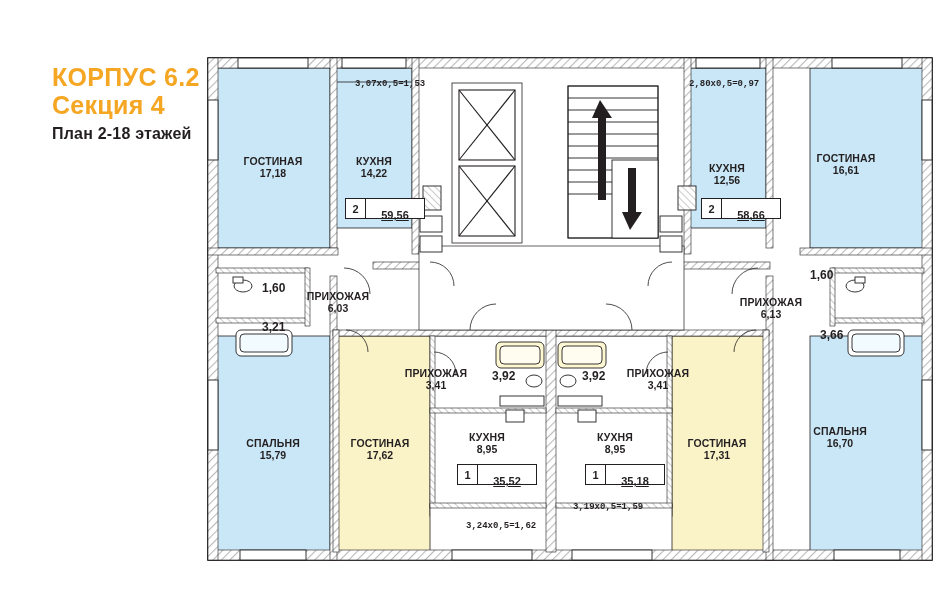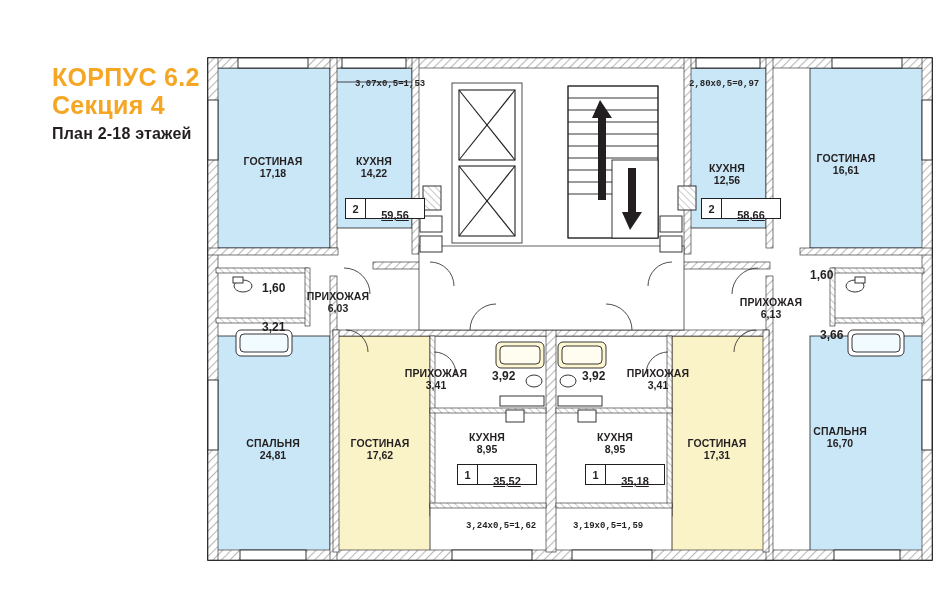--- a/index.html
+++ b/index.html
@@ -244,21 +244,21 @@
 <div class="lbl" style="left:290px;top:290px;width:96px;">
   <div class="nm">ПРИХОЖАЯ</div>
     <div class="ar">6,03</div>
 </div>
 <div class="lbl" style="left:723px;top:296px;width:96px;">
   <div class="nm">ПРИХОЖАЯ</div>
     <div class="ar">6,13</div>
 </div>
 <div class="lbl" style="left:215px;top:437px;width:116px;">
   <div class="nm">СПАЛЬНЯ</div>
-    <div class="ar">24,81</div>
+    <div class="ar">15,79</div>
 </div>
 <div class="lbl" style="left:332px;top:437px;width:96px;">
   <div class="nm">ГОСТИНАЯ</div>
     <div class="ar">17,62</div>
 </div>
 <div class="lbl" style="left:398px;top:367px;width:76px;">
   <div class="nm">ПРИХОЖАЯ</div>
     <div class="ar">3,41</div>
 </div>
 <div class="lbl" style="left:620px;top:367px;width:76px;">
@@ -285,21 +285,21 @@
 <div class="num" style="left:262px;top:281px;">1,60</div>
 <div class="num" style="left:262px;top:320px;">3,21</div>
 <div class="num" style="left:810px;top:268px;">1,60</div>
 <div class="num" style="left:820px;top:328px;">3,66</div>
 <div class="num" style="left:492px;top:369px;">3,92</div>
 <div class="num" style="left:582px;top:369px;">3,92</div>
 
 <div class="dim" style="left:355px;top:79px;">3,07х0,5=1,53</div>
 <div class="dim" style="left:689px;top:79px;">2,80х0,5=0,97</div>
 <div class="dim" style="left:466px;top:521px;">3,24х0,5=1,62</div>
-<div class="dim" style="left:573px;top:521px;">3,19х0,5=1,59</div>
+<div class="dim" style="left:573px;top:502px;">3,19х0,5=1,59</div>
 
 <div class="badge" style="left:345px;top:198px;">
   <div class="rooms">2</div>
   <div class="area">59,56</div>
 </div>
 <div class="badge" style="left:701px;top:198px;">
   <div class="rooms">2</div>
   <div class="area">58,66</div>
 </div>
 <div class="badge" style="left:457px;top:464px;">

